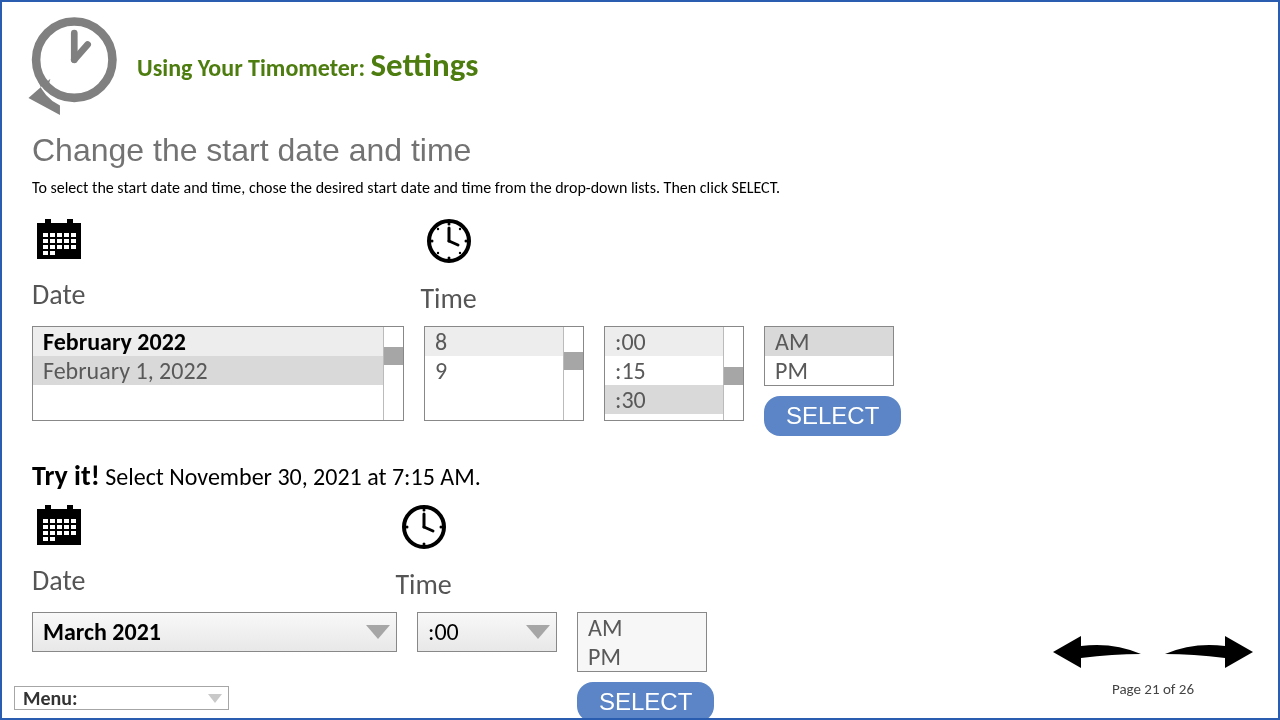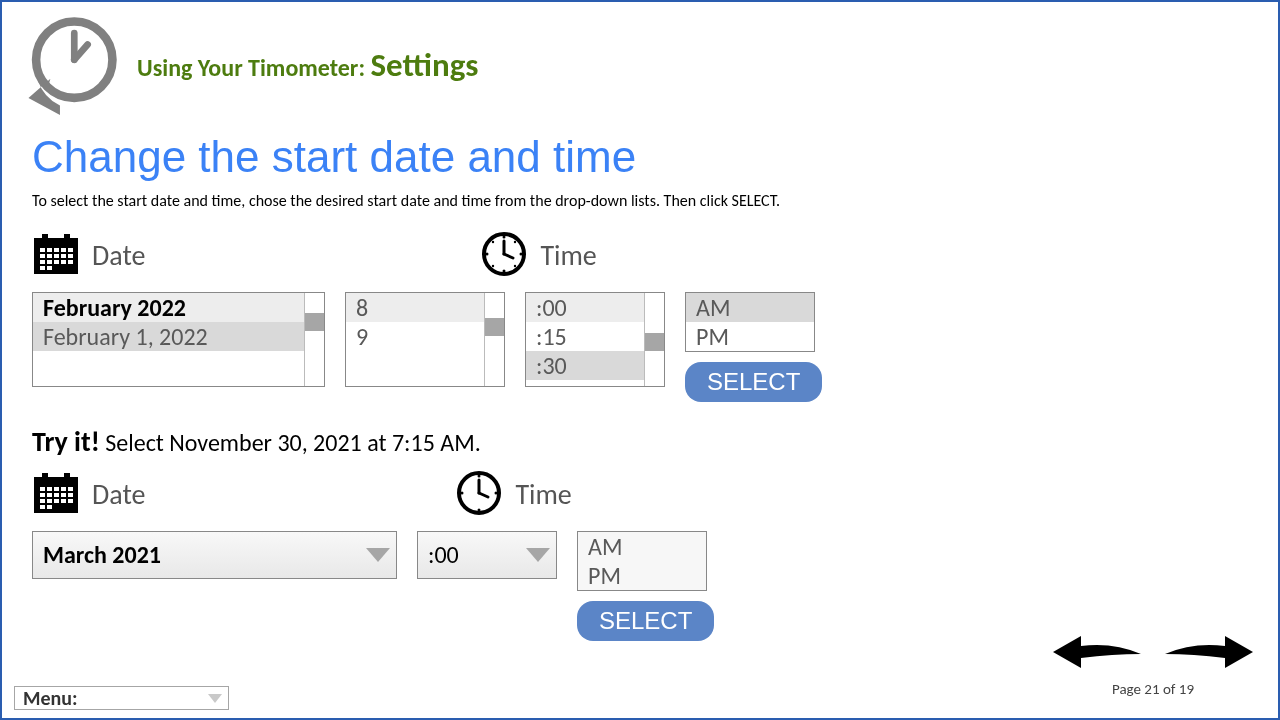--- a/index.html
+++ b/index.html
@@ -17,26 +17,26 @@
     align-items: center;
     gap: 15px;
     padding: 10px 20px 0 15px;
   }
   .header-logo { width: 105px; height: 105px; }
   .header-text { color: #4d7c0f; font-weight: 600; }
   .header-pre { font-size: 24px; }
   .header-main { font-size: 33px; }
   .content { padding: 0 30px; }
   h1 {
-    color: #3b82f6; font-weight: 400;
-    font-size: 44px; margin-top: 15px; margin-bottom: 8px;
+    color: #737373; font-weight: 400;
+    font-size: 32px; margin-top: 15px; margin-bottom: 8px;
     font-family: "Segoe UI Light", "Segoe UI", sans-serif;
   }
   .instr { font-size: 16px; line-height: 1.35; margin-bottom: 18px; max-width: 1000px; }
-  .label-row { display: flex; align-items: center; gap: 12px; margin-bottom: 10px; }
+  .label-row { display: flex; align-items: center; gap: 12px; margin-bottom: 10px; flex-direction: column; }
   .label-row .lbl { font-size: 28px; color: #555; }
   .cal-icon, .clock-icon { display:inline-block; }
   .cal-icon svg { width: 48px; height: 44px; }
   .clock-icon svg { width: 48px; height: 48px; }
   .listbox {
     border: 1px solid #888; background: #fff; position: relative;
     font-size: 24px; color: #222; display: inline-block; vertical-align: top;
   }
   .listbox .inner { overflow: hidden; }
   .li-item { padding: 0 10px; line-height: 29px; background: #f2f2f2; color: #595959; }
@@ -50,21 +50,21 @@
   }
   .scrollbar .thumb { position: absolute; left: 0; right: 0; background: #a6a6a6; }
   .btn-select {
     background: #5b85c7; color: #fff; font-size: 24px;
     padding: 6px 22px; border: none; border-radius: 16px; cursor: pointer;
     margin-top: 10px; display: block;
   }
   .tryit { margin-top: 22px; font-size: 24px; }
   .tryit b { font-size: 28px; }
   .dropdown {
-    border: 1px solid #888; height: 48px; display: flex;
+    border: 1px solid #888; height: 40px; display: flex;
     align-items: center; justify-content: space-between; padding: 0 6px 0 10px;
     font-size: 24px; cursor: pointer;
     background: linear-gradient(#f8f8f8,#e8e8e8);
   }
   .chevron { width: 0; height: 0; border-left: 12px solid transparent; border-right: 12px solid transparent; border-top: 14px solid #a6a6a6; }
   .ampm-open {
     border: 1px solid #888; font-size: 24px; color:#595959;
     width: 130px;
   }
   .ampm-open div { padding: 0 10px; line-height: 29px; background: #f7f7f7; }
@@ -149,21 +149,21 @@
             <circle cx="35" cy="12" r="1.2" fill="#000"></circle>
             <circle cx="13" cy="36" r="1.2" fill="#000"></circle>
             <circle cx="35" cy="36" r="1.2" fill="#000"></circle>
           </svg>
       </span>
       <span class="lbl">Time</span>
     </div>
   </div>
 
   <div style="display:flex; gap: 20px; align-items:flex-start;">
-    <div class="listbox" style="width:293px; height:95px;">
+    <div class="listbox" style="width:372px; height:95px;">
       <div class="inner" style="margin-right:20px;">
         <div class="li-item li-header">February 2022</div>
         <div class="li-item li-sel">February 1, 2022</div>
       </div>
       <div class="scrollbar">
           <div class="thumb" style="top:20px; height:18px;"></div>
         </div>
     </div>
 
     <div class="listbox" style="width:160px; height:95px;">
@@ -269,19 +269,19 @@
       <svg viewBox="0 0 90 40">
           <path d="M 0 20 L 28 4 L 28 14 Q 60 10 88 22 Q 60 22 28 26 L 28 36 Z" fill="#000"></path>
         </svg>
     </span>
     <span>
       <svg viewBox="0 0 90 40">
           <path d="M 90 20 L 62 4 L 62 14 Q 30 10 2 22 Q 30 22 62 26 L 62 36 Z" fill="#000"></path>
         </svg>
     </span>
   </div>
-  <div class="page-ind">Page 21 of 19</div>
+  <div class="page-ind">Page 21 of 26</div>
 </div>
 
 <div class="menu-dd">
   <span>Menu:</span>
   <span class="small-chev"></span>
 </div>
 
 </body></html>

